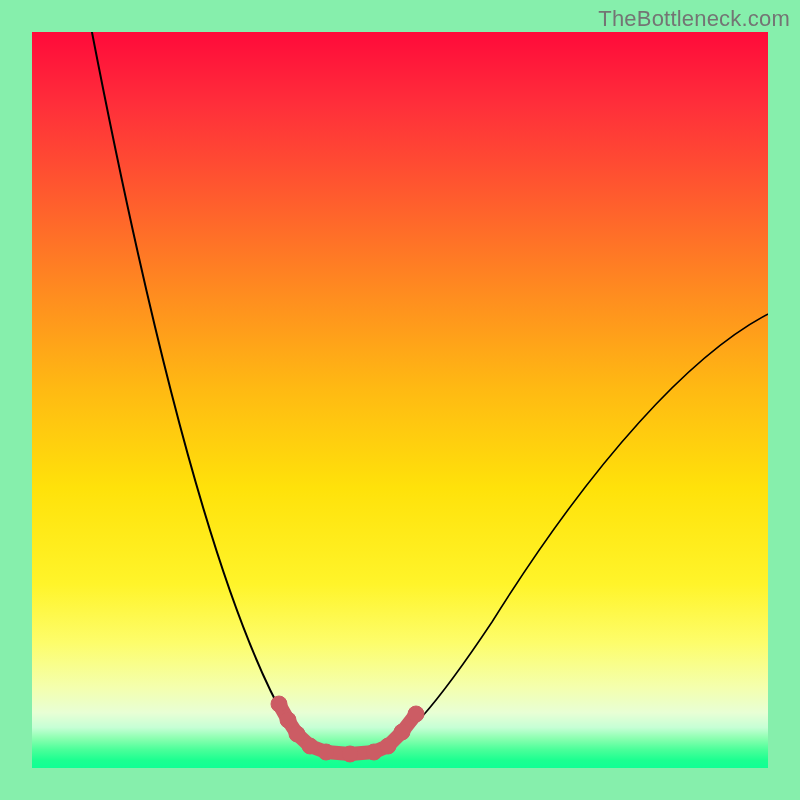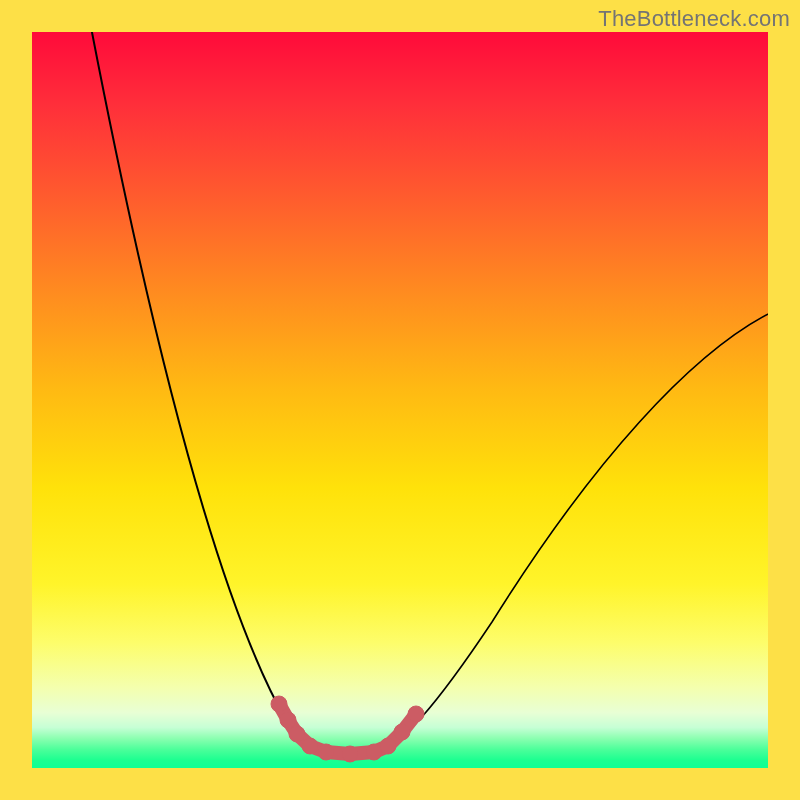--- a/index.html
+++ b/index.html
@@ -10,21 +10,21 @@
     background: #000;
     overflow: hidden;
     font-family: Arial, Helvetica, sans-serif;
   }
   .frame {
     position: absolute;
     left: 0;
     top: 0;
     width: 800px;
     height: 800px;
-    background: #fde047;
+    background: #86efac;
   }
   .plot-area {
     position: absolute;
     left: 32px;
     top: 32px;
     width: 736px;
     height: 736px;
     overflow: hidden;
   }
   .gradient {

